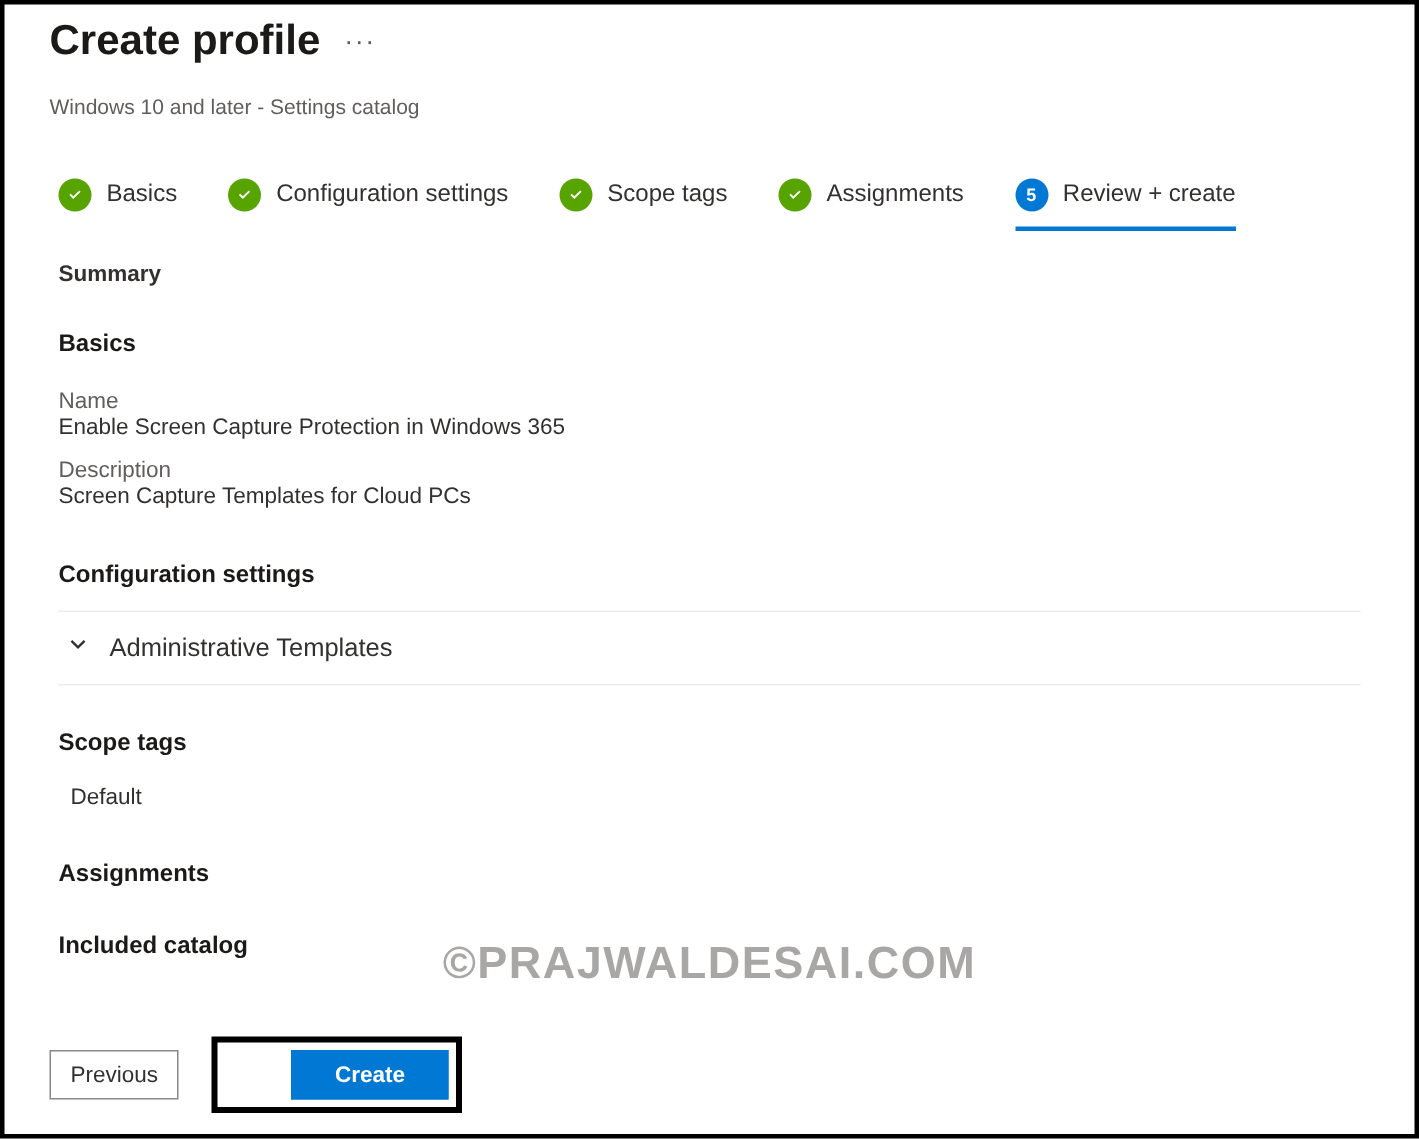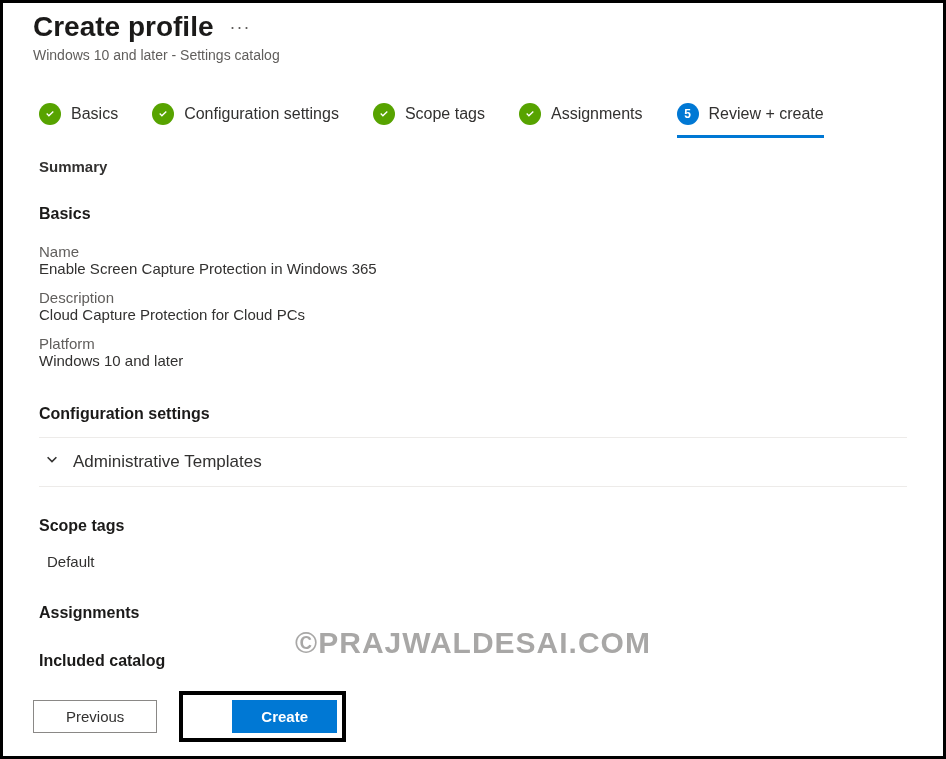--- a/index.html
+++ b/index.html
@@ -27,21 +27,21 @@
     color: #1b1a19;
   }
   .dots {
     color: #605e5c;
     font-size: 18px;
     margin-top: 6px;
     letter-spacing: 1px;
     cursor: pointer;
   }
   .subtitle {
-    margin-top: 4px;
+    margin-top: 20px;
     color: #605e5c;
     font-size: 14px;
   }
   .steps {
     display: flex;
     align-items: center;
     gap: 34px;
     padding: 40px 36px 10px 36px;
   }
   .step {
@@ -147,21 +147,21 @@
   .footer {
     position: absolute;
     bottom: 14px;
     left: 30px;
     display: flex;
     align-items: center;
     gap: 22px;
   }
   .btn {
     font-size: 15px;
-    padding: 7px 32px;
+    padding: 7px 13px;
     cursor: pointer;
     font-family: inherit;
   }
   .btn-secondary {
     background: #fff;
     border: 1px solid #8a8886;
     color: #323130;
   }
   .btn-primary-wrap {
     border: 4px solid #000;
@@ -232,25 +232,21 @@
 <div class="content">
   <div class="section-title first">Summary</div>
 
   <div class="section-heading">Basics</div>
   <div class="kv-row">
     <div class="kv-label">Name</div>
     <div class="kv-value">Enable Screen Capture Protection in Windows 365</div>
   </div>
   <div class="kv-row">
     <div class="kv-label">Description</div>
-    <div class="kv-value">Cloud Capture Protection for Cloud PCs</div>
-  </div>
-  <div class="kv-row">
-    <div class="kv-label">Platform</div>
-    <div class="kv-value">Windows 10 and later</div>
+    <div class="kv-value">Screen Capture Templates for Cloud PCs</div>
   </div>
 
   <div class="section-heading">Configuration settings</div>
   <div class="expander-block">
     <div class="expander">
       <svg class="chev" viewBox="0 0 16 16">
           <polyline points="3,6 8,11 13,6"></polyline>
         </svg>
       <span>Administrative Templates</span>
     </div>

